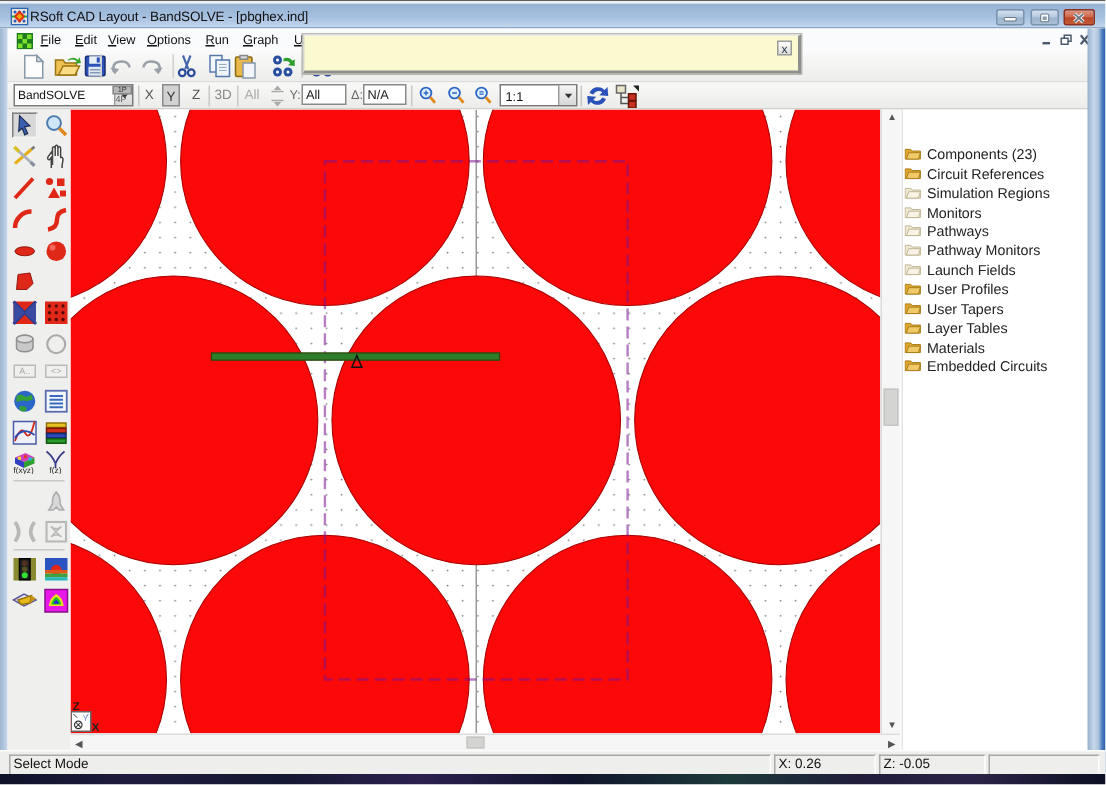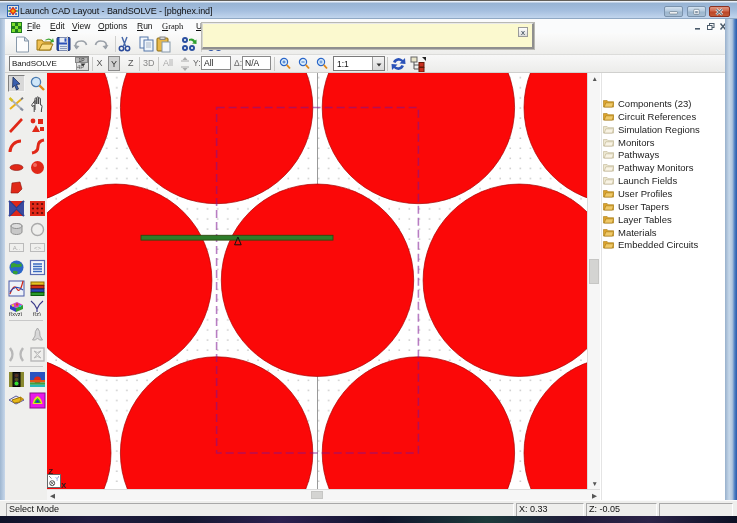--- a/index.html
+++ b/index.html
@@ -79,21 +79,21 @@
     <circle cx="6" cy="3" r="1" fill="#2a58c0"></circle>
     <circle cx="9" cy="3" r="1" fill="#2a58c0"></circle>
   <circle cx="3" cy="9" r="1" fill="#2a58c0"></circle>
     <circle cx="6" cy="9" r="1" fill="#2a58c0"></circle>
     <circle cx="9" cy="9" r="1" fill="#2a58c0"></circle>
   <path d="M6 2 L10 6 L6 10 L2 6 Z" fill="#e03010"></path>
   <path d="M6 4 L8 6 L6 8 L4 6 Z" fill="#f6a800"></path>
   <rect x="1" y="5.4" width="2" height="1.2" fill="#1f9e30"></rect>
     <rect x="9" y="5.4" width="2" height="1.2" fill="#1f9e30"></rect>
 </svg>
-<div class="abs" id="titletext">Launch CAD Layout - BandSOLVE - [pbghex.ind]</div>
+<div class="abs" id="titletext">RSoft CAD Layout - BandSOLVE - [pbghex.ind]</div>
 
 <div class="abs capbtn" style="left:664px; width:19px;">
   <svg class="capglyph" viewBox="0 0 19 11">
       <rect x="5" y="5.2" width="9" height="2.6" rx="1" fill="#fdfdfd" stroke="#6a7a8a" stroke-width="0.8"></rect>
     </svg>
 </div>
 <div class="abs capbtn" style="left:687px; width:19px;">
   <svg class="capglyph" viewBox="0 0 19 11">
       <rect x="6.5" y="2.6" width="6" height="5.8" rx="1" fill="#f8fafc" stroke="#6a7a8a" stroke-width="0.8"></rect>
       <rect x="8" y="4.5" width="3" height="2.6" fill="#8a9aac"></rect>
@@ -113,21 +113,21 @@
     <rect x="7" y="1" width="3" height="3" fill="#7ddf2e"></rect>
   <rect x="4" y="4" width="3" height="3" fill="#7ddf2e"></rect>
   <rect x="1" y="7" width="3" height="3" fill="#7ddf2e"></rect>
     <rect x="7" y="7" width="3" height="3" fill="#7ddf2e"></rect>
 </svg>
 <div class="menuitem" style="left:27px;"><u>F</u>ile</div>
 <div class="menuitem" style="left:50px;"><u>E</u>dit</div>
 <div class="menuitem" style="left:72px;"><u>V</u>iew</div>
 <div class="menuitem" style="left:98px;"><u>O</u>ptions</div>
 <div class="menuitem" style="left:137px;"><u>R</u>un</div>
-<div class="menuitem" style="left:162px;font-family:Liberation Serif, serif;"><u>G</u>raph</div>
+<div class="menuitem" style="left:162px;"><u>G</u>raph</div>
 <div class="menuitem" style="left:196px;"><u>U</u></div>
 <svg class="abs" style="left:694px; top:21px;" width="38" height="11" viewBox="0 0 38 11">
   <rect x="1" y="7" width="5" height="1.6" fill="#4a5a6a"></rect>
   <rect x="15.5" y="2.5" width="4.5" height="4" fill="none" stroke="#4a5a6a" stroke-width="1"></rect>
   <rect x="13.5" y="4.5" width="4.5" height="4" fill="#fff" stroke="#4a5a6a" stroke-width="1"></rect>
   <path d="M26.5 2.5 L31.5 8.5 M31.5 2.5 L26.5 8.5" stroke="#4a5a6a" stroke-width="1.4"></path>
 </svg>
 
 <div class="abs" id="toolbar1">
   <svg class="abs" style="left:5px; top:3px;" width="215" height="17" viewBox="0 0 215 17">
@@ -531,21 +531,21 @@
         <path d="M1.6 10 L3.6 4.6 h9.9 l-1.7 5.4 z" fill="#f0c968" stroke="#a87d18" stroke-width="0.8"></path>
       </svg>Materials</div>
     <div class="trow" style="top:144.35px;"><svg class="folder" viewBox="0 0 14 11">
         <path d="M0.5 10 V1.8 h4.8 l1.2 1.4 h7 v6.8 z" fill="#dfa52f" stroke="#a87d18" stroke-width="0.8"></path>
         <path d="M1.6 10 L3.6 4.6 h9.9 l-1.7 5.4 z" fill="#f0c968" stroke="#a87d18" stroke-width="0.8"></path>
       </svg>Embedded Circuits</div>
   </div>
 
 <div class="abs" id="statusbar">
   <div class="spane" style="left:6px; width:508px;">Select Mode</div>
-  <div class="spane" style="left:516px; width:68px;">X: 0.33</div>
+  <div class="spane" style="left:516px; width:68px;">X: 0.26</div>
   <div class="spane" style="left:586px; width:71px;">Z: -0.05</div>
   <div class="spane" style="left:659px; width:74px;"></div>
 </div>
 <div class="abs" id="deskstrip"></div>
 
 <div class="abs" id="tooltip">
   <div id="ttx">x</div>
 </div>
 
 </body></html>

